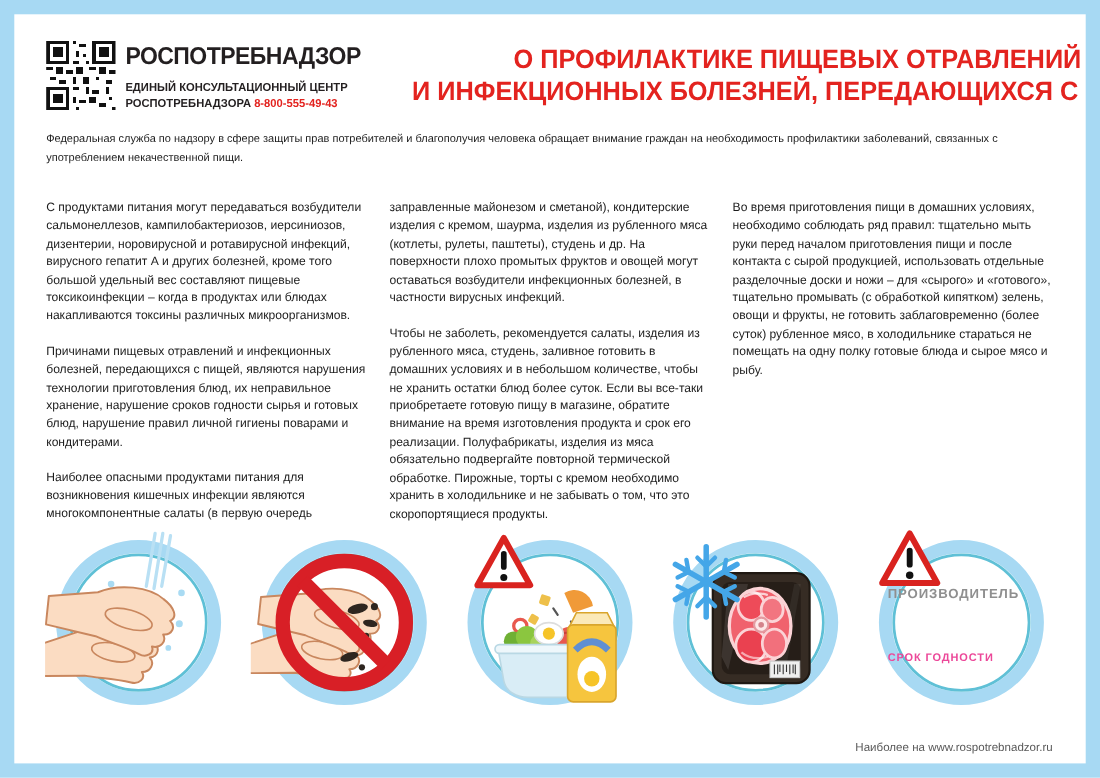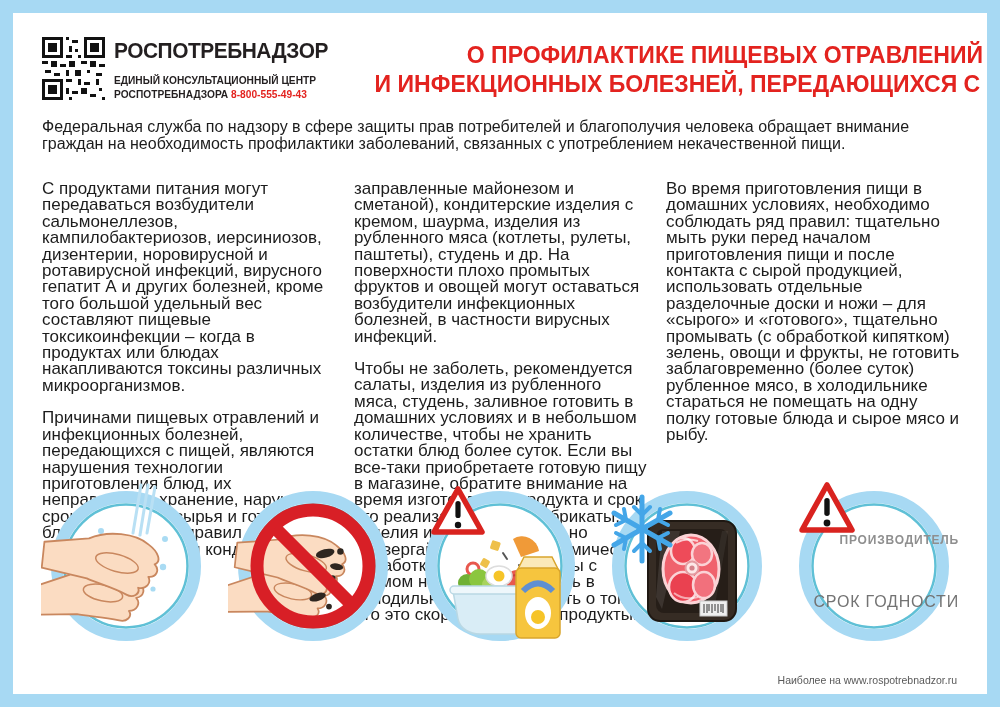--- a/index.html
+++ b/index.html
@@ -24,38 +24,38 @@
   }
   .logo-sub{margin-top:9px;font-size:10.5px;line-height:14px;color:#231f20;font-weight:bold;
     transform:scaleX(0.97);transform-origin:left center;white-space:nowrap;}
   .logo-phone{color:#e3231f;}
   .title-block{flex:1;text-align:center;padding-top:3px;}
   .title-line{
     color:#e3231f;font-weight:bold;font-size:24px;line-height:29px;
     transform:scaleX(0.96);transform-origin:center;white-space:nowrap;
   }
   
-  .intro{position:absolute;top:106px;left:29px;right:32px;font-size:16px;line-height:16.5px;}
+  .intro{position:absolute;top:106px;left:29px;right:32px;font-size:10px;line-height:16.5px;}
   
   .columns{position:absolute;top:168px;left:29px;right:27px;display:flex;gap:18px;}
-  .col{flex:1;font-size:17px;line-height:16.4px;}
+  .col{flex:1;font-size:11px;line-height:16.4px;}
   .col p{margin:0 0 16px 0;}
   .red-text{color:#e3231f;}
   
   .icons-row{position:absolute;top:468px;left:28px;right:28px;display:flex;justify-content:space-between;}
   .circle-card{position:relative;width:170px;height:180px;}
   .circle-card svg{position:absolute;left:0;top:0;}
   
-  .label-texts{position:absolute;left:0;top:0;width:170px;height:170px;text-align:right;}
+  .label-texts{position:absolute;left:18px;top:0;width:170px;height:170px;text-align:left;}
   .label-producer{position:absolute;top:52px;left:0;width:170px;font-size:12px;letter-spacing:0.8px;color:#8f8f8f;font-weight:bold;}
   .label-eac-row{position:absolute;top:76px;left:0;width:170px;display:flex;justify-content:center;align-items:center;gap:8px;}
   .label-eac{font-size:26px;font-weight:bold;color:#7b7268;letter-spacing:0px;transform:scaleX(0.9);}
   .label-barcode{width:56px;height:26px;
     background:repeating-linear-gradient(90deg,#8f8f8f 0 1.5px,transparent 1.5px 4.5px);}
-  .label-shelf{position:absolute;top:112px;left:0;width:170px;font-size:16px;letter-spacing:0.8px;color:#737373;font-weight:normal;}
+  .label-shelf{position:absolute;top:112px;left:0;width:170px;font-size:10px;letter-spacing:0.8px;color:#ec4899;font-weight:bold;}
   
   .footer{position:absolute;right:30px;bottom:8px;font-size:10.5px;color:#595959;}
 </style>
 </head>
 <body>
 
 <div class="page">
 
   <div class="header">
     <div class="logo-block">
@@ -119,20 +119,21 @@
       <div class="title-line">И ИНФЕКЦИОННЫХ БОЛЕЗНЕЙ, ПЕРЕДАЮЩИХСЯ С ПИЩЕЙ</div>
     </div>
   </div>
 
   <div class="intro">Федеральная служба по надзору в сфере защиты прав потребителей и благополучия человека обращает внимание граждан на необходимость профилактики заболеваний, связанных с употреблением некачественной пищи.</div>
 
   <div class="columns">
     <div class="col">
       <p>С продуктами питания могут передаваться возбудители сальмонеллезов, кампилобактериозов, иерсиниозов, дизентерии, норовирусной и ротавирусной инфекций, вирусного гепатит А и других болезней, кроме того большой удельный вес составляют пищевые токсикоинфекции – когда в продуктах или блюдах накапливаются токсины различных микроорганизмов.</p>
       <p>Причинами пищевых отравлений и инфекционных болезней, передающихся с пищей, являются нарушения технологии приготовления блюд, их неправильное хранение, нарушение сроков годности сырья и готовых блюд, нарушение правил личной гигиены поварами и кондитерами.</p>
+      <p>Наиболее опасными продуктами питания для возникновения кишечных инфекции являются многокомпонентные салаты (в первую очередь</p>
     </div>
     <div class="col">
       <p>заправленные майонезом и сметаной), кондитерские изделия с кремом, шаурма, изделия из рубленного мяса (котлеты, рулеты, паштеты), студень и др. На поверхности плохо промытых фруктов и овощей могут оставаться возбудители инфекционных болезней, в частности вирусных инфекций.</p>
       <p>Чтобы не заболеть, рекомендуется салаты, изделия из рубленного мяса, студень, заливное готовить в домашних условиях и в небольшом количестве, чтобы не хранить остатки блюд более суток. Если вы все-таки приобретаете готовую пищу в магазине, обратите внимание на время изготовления продукта и срок его реализации. Полуфабрикаты, изделия из мяса обязательно подвергайте повторной термической обработке. Пирожные, торты с кремом необходимо хранить в холодильнике и не забывать о том, что это скоропортящиеся продукты.</p>
     </div>
     <div class="col">
       <p>Во время приготовления пищи в домашних условиях, необходимо соблюдать ряд правил: тщательно мыть руки перед началом приготовления пищи и после контакта с сырой продукцией, использовать отдельные разделочные доски и ножи – для «сырого» и «готового», тщательно промывать (с обработкой кипятком) зелень, овощи и фрукты, не готовить заблаговременно (более суток) рубленное мясо, в холодильнике стараться не помещать на одну полку готовые блюда и сырое мясо и рыбу.</p>
     </div>
   </div>
 

